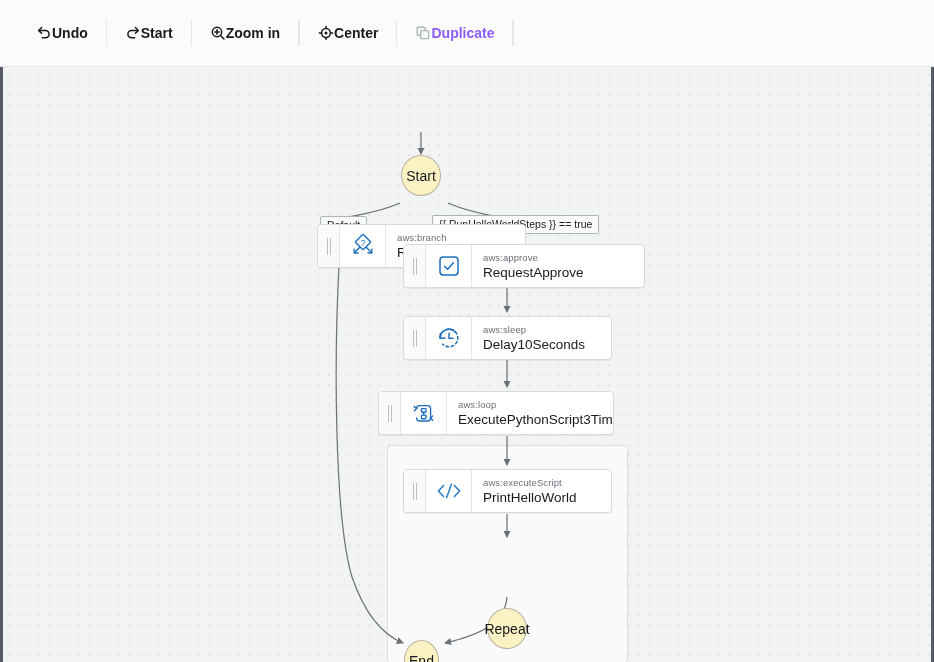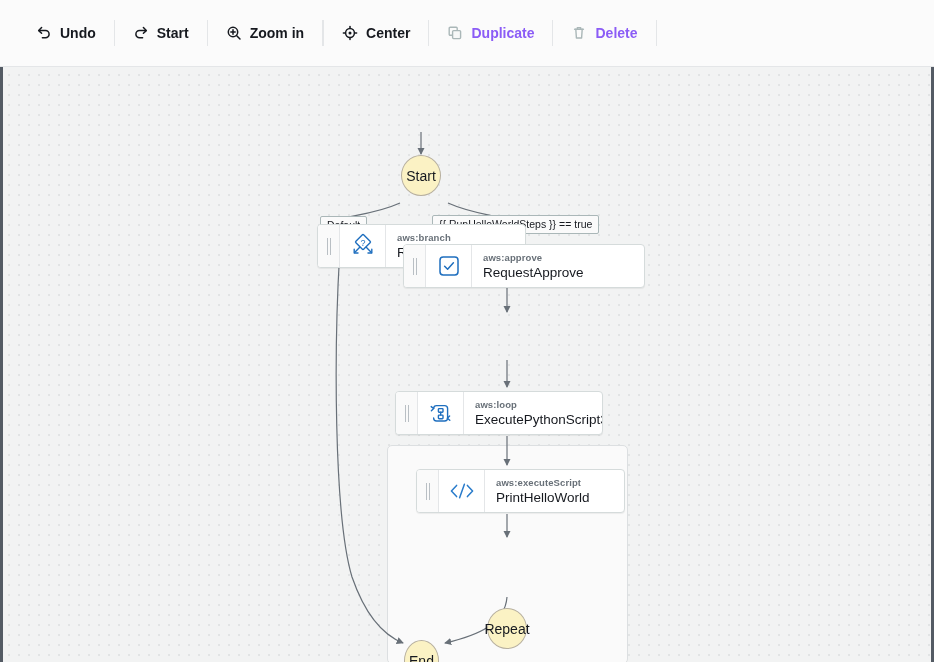--- a/index.html
+++ b/index.html
@@ -16,21 +16,21 @@
   
   .toolbar {
     position: absolute; left: 0; top: 0;
     width: 934px; height: 67px;
     background: #fbfbfb;
     border-bottom: 1px solid #e4e6e8;
     display: flex; align-items: center;
     padding-left: 18px;
   }
   .tb-btn {
-    display: flex; align-items: center; gap: 8px;
+    display: flex; align-items: center; 
     padding: 0 18px; height: 36px;
     color: #16191f; font-size: 14px; font-weight: bold;
     cursor: pointer; white-space: nowrap;
     background: transparent; border: none;
     font-family: "Liberation Sans", sans-serif;
   }
   .tb-btn.disabled { color: #8b5cf6; cursor: default; }
   .tb-btn svg { display: block; flex: 0 0 auto; }
   .tb-sep { width: 1px; height: 26px; background: #e4e6e8; }
 
@@ -92,21 +92,21 @@
     border-right: 1px solid #e4e6e8;
     display: flex; align-items: center; justify-content: center;
     color: #1f6fbf;
   }
   .step-body {
     display: flex; flex-direction: column; justify-content: center;
     padding-left: 11px; padding-right: 12px; min-width: 0;
   }
   .step-type {
     font-size: 9.5px; color: #687078; line-height: 12px;
-    letter-spacing: .1px; white-space: nowrap; font-weight: bold;
+    letter-spacing: .1px; white-space: nowrap;
   }
   .step-name {
     font-size: 13.5px; color: #16191f; line-height: 17px;
     white-space: nowrap;
   }
 
   
   .loop-container {
     position: absolute;
     background: #fafafa;
@@ -191,30 +191,20 @@
       <span>
         <svg width="16" height="16" viewBox="0 0 16 16" fill="none" stroke="#aab7b8" stroke-width="1.4" stroke-linejoin="round">
           <rect x="2.2" y="2.2" width="8" height="8" rx="1"></rect>
           <rect x="5.6" y="5.6" width="8" height="8" rx="1" fill="#f7f8f8"></rect>
         </svg>
       </span>
       <span>Duplicate</span>
     </div>
     <div class="tb-sep"></div>
 
-    <div class="tb-btn disabled">
-      <span>
-        <svg width="16" height="16" viewBox="0 0 16 16" fill="none" stroke="#aab7b8" stroke-width="1.4" stroke-linecap="round" stroke-linejoin="round">
-          <path d="M3.6 4.3h8.8"></path>
-          <path d="M4.8 4.3 5.4 13h5.2l.6-8.7"></path>
-          <path d="M6.3 4.3V2.8h3.4v1.5"></path>
-        </svg>
-      </span>
-      <span>Delete</span>
-    </div>
     <div class="tb-sep"></div>
   </div>
 
   <div class="canvas">
 
     <div class="canvas-edge-left"></div>
     <div class="canvas-edge-right"></div>
 
     <div class="loop-container" style="left:387px; top:378px; width:241px; height:219px;"></div>
 
@@ -299,22 +289,42 @@
           <rect x="4" y="4" width="18" height="18" rx="3.2"></rect>
           <polyline points="8.6,13.2 11.6,16.2 17.4,9.8"></polyline>
         </svg>
       </div>
       <div class="step-body">
         <span class="step-type">aws:approve</span>
         <span class="step-name">RequestApprove</span>
       </div>
     </div>
 
-
-    <div class="step" style="left:395px; top:324px; width:208px;">
+    <div class="step" style="left:403px; top:249px; width:209px;">
+      <div class="step-grip">
+        <span class="grip-bars">
+            <i></i>
+            <i></i>
+          </span>
+      </div>
+      <div class="step-icon">
+        <svg width="28" height="28" viewBox="0 0 28 28" fill="none" stroke="#1f6fbf" stroke-width="1.5" stroke-linecap="round" stroke-linejoin="round">
+          <path d="M5.2 14a8.8 8.8 0 1 1 2.6 6.2" stroke-dasharray="2.6 2.6"></path>
+          <path d="M5.2 14a8.8 8.8 0 0 1 15-6.2"></path>
+          <polyline points="5.4,9.4 5.1,14.2 9.9,13.9"></polyline>
+          <polyline points="14,9.3 14,14.2 18,14.2"></polyline>
+        </svg>
+      </div>
+      <div class="step-body">
+        <span class="step-type">aws:sleep</span>
+        <span class="step-name">Delay10Seconds</span>
+      </div>
+    </div>
+
+    <div class="step" style="left:378px; top:324px; width:236px;">
       <div class="step-grip">
         <span class="grip-bars">
             <i></i>
             <i></i>
           </span>
       </div>
       <div class="step-icon">
         <svg width="29" height="29" viewBox="0 0 29 29" fill="none" stroke="#1f6fbf" stroke-width="1.4" stroke-linecap="round" stroke-linejoin="round">
           <path d="M7.6 9.4A3 3 0 0 1 10.6 6.6h8a3 3 0 0 1 3 3v9.4a3 3 0 0 1-3 3h-8a3 3 0 0 1-3-3"></path>
           <polyline points="5.2,7.6 7.7,9.6 5.4,11.8"></polyline>
@@ -323,21 +333,21 @@
           <rect x="12.4" y="16.1" width="4.6" height="3.6" rx="0.7"></rect>
           <line x1="14.7" y1="13.2" x2="14.7" y2="16.1"></line>
         </svg>
       </div>
       <div class="step-body">
         <span class="step-type">aws:loop</span>
         <span class="step-name">ExecutePythonScript3Times</span>
       </div>
     </div>
 
-    <div class="step" style="left:416px; top:402px; width:209px;">
+    <div class="step" style="left:403px; top:402px; width:209px;">
       <div class="step-grip">
         <span class="grip-bars">
             <i></i>
             <i></i>
           </span>
       </div>
       <div class="step-icon">
         <svg width="30" height="24" viewBox="0 0 30 24" fill="none" stroke="#2a7ccb" stroke-width="1.5" stroke-linecap="round" stroke-linejoin="round">
           <polyline points="9.6,6.4 4.4,12 9.6,17.6"></polyline>
           <line x1="17.4" y1="5.2" x2="12.6" y2="18.8"></line>

